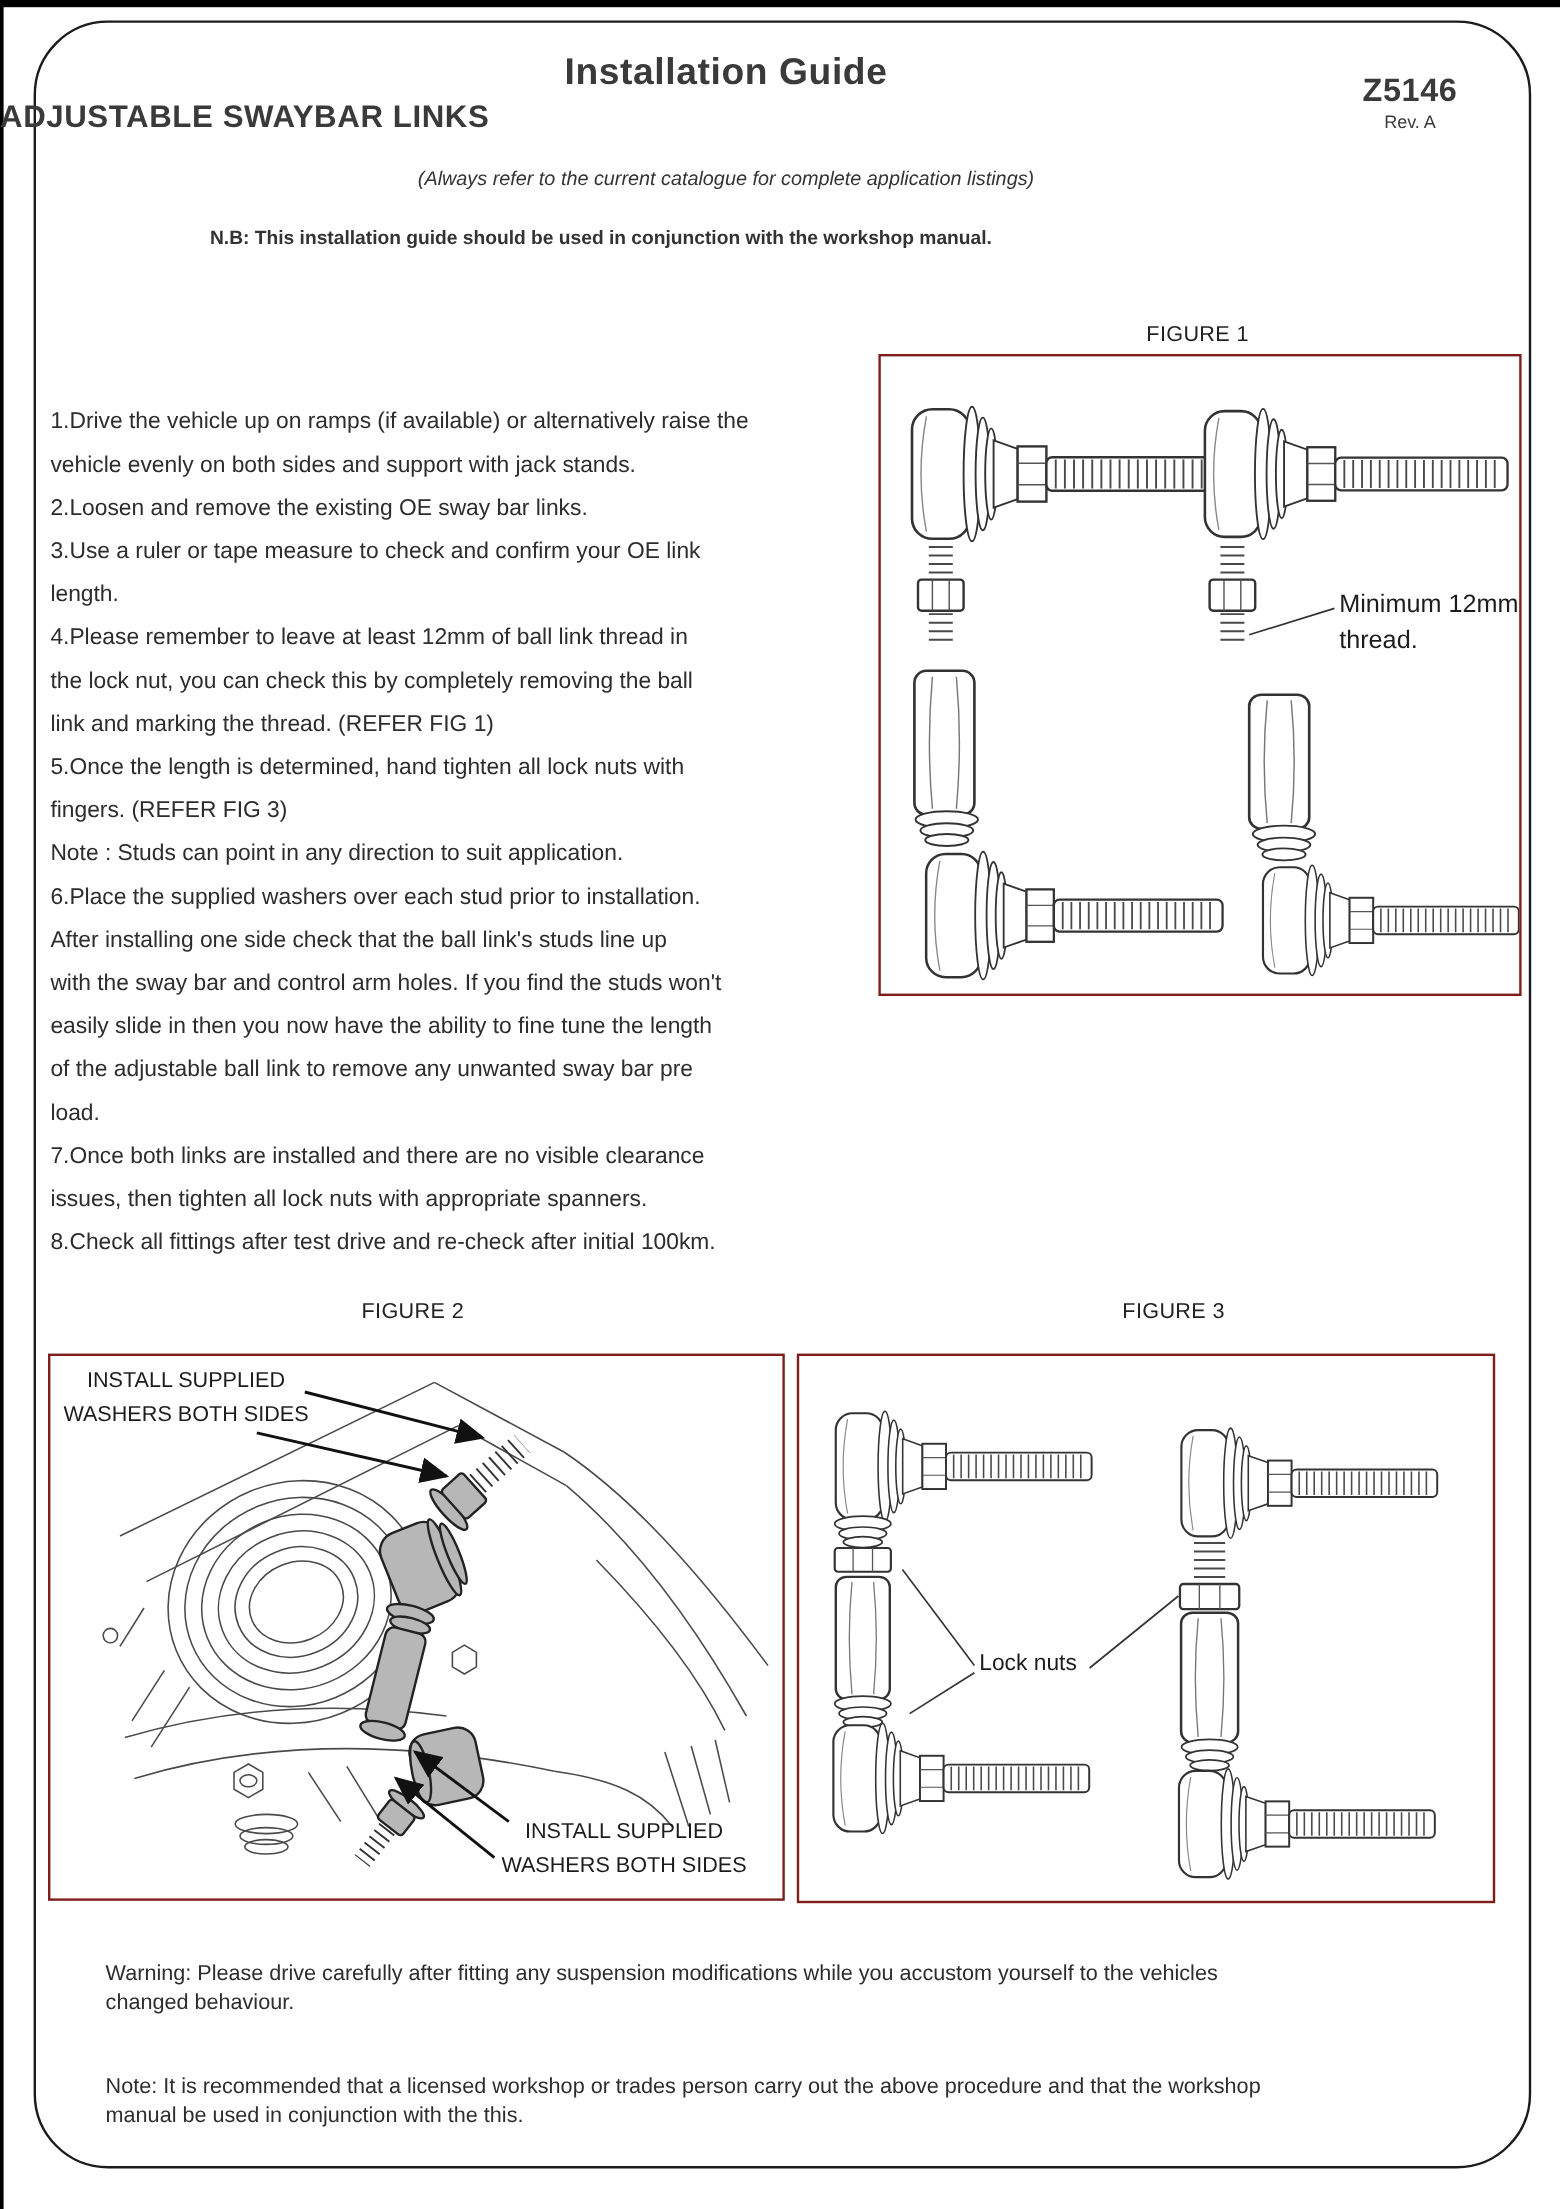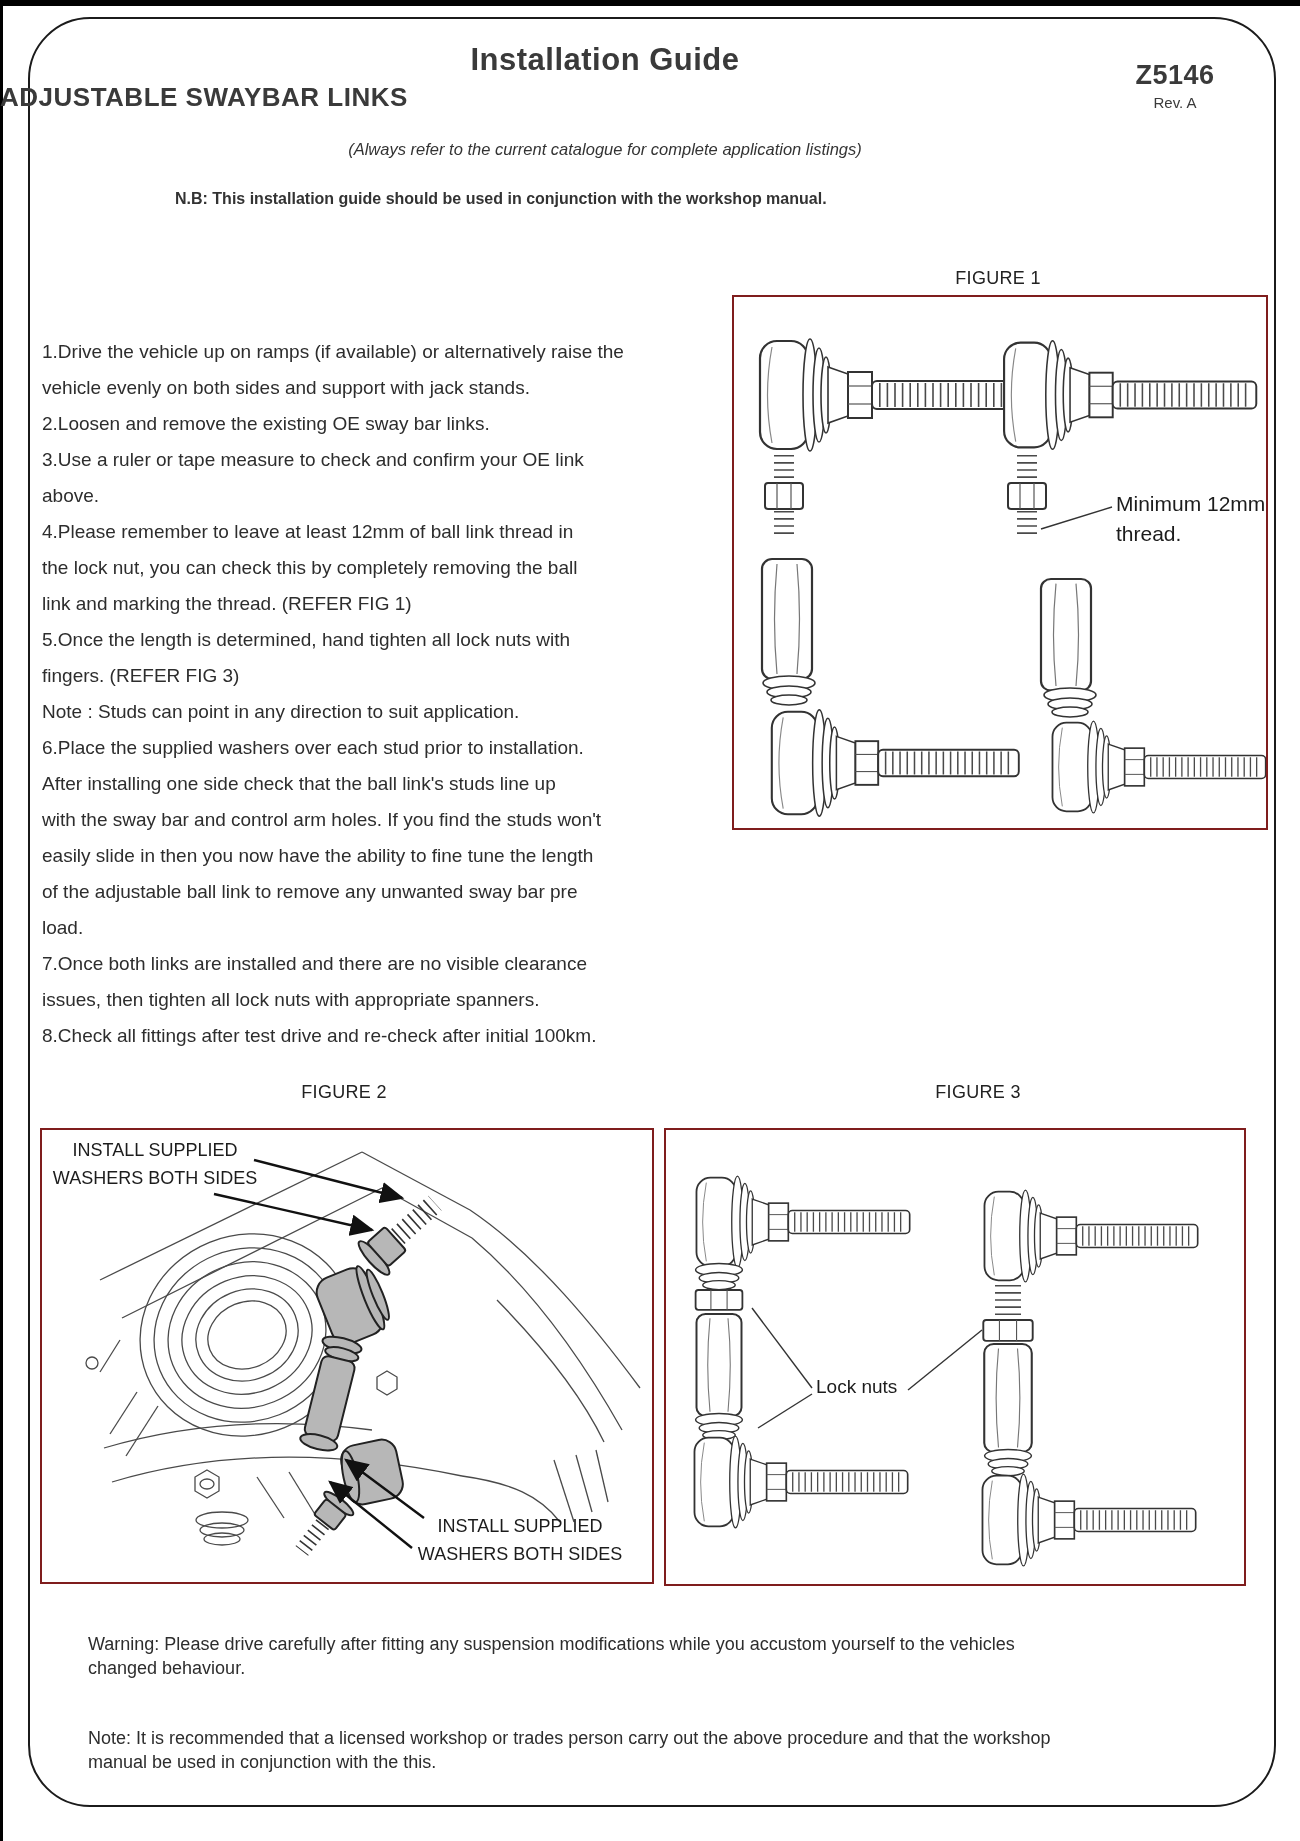--- a/index.html
+++ b/index.html
@@ -115,21 +115,21 @@
       <div>Minimum 12mm</div>
       <div>thread.</div>
     </div>
   </div>
 
   <div class="instructions">
     <div class="instr-line">1.Drive the vehicle up on ramps (if available) or alternatively raise the</div>
     <div class="instr-line">vehicle evenly on both sides and support with jack stands.</div>
     <div class="instr-line">2.Loosen and remove the existing OE sway bar links.</div>
     <div class="instr-line">3.Use a ruler or tape measure to check and confirm your OE link</div>
-    <div class="instr-line">above.</div>
+    <div class="instr-line">length.</div>
     <div class="instr-line">4.Please remember to leave at least 12mm of ball link thread in</div>
     <div class="instr-line">the lock nut, you can check this by completely removing the ball</div>
     <div class="instr-line">link and marking the thread. (REFER FIG 1)</div>
     <div class="instr-line">5.Once the length is determined, hand tighten all lock nuts with</div>
     <div class="instr-line">fingers. (REFER FIG 3)</div>
     <div class="instr-line">Note : Studs can point in any direction to suit application.</div>
     <div class="instr-line">6.Place the supplied washers over each stud prior to installation.</div>
     <div class="instr-line">After installing one side check that the ball link's studs line up</div>
     <div class="instr-line">with the sway bar and control arm holes. If you find the studs won't</div>
     <div class="instr-line">easily slide in then you now have the ability to fine tune the length</div>

